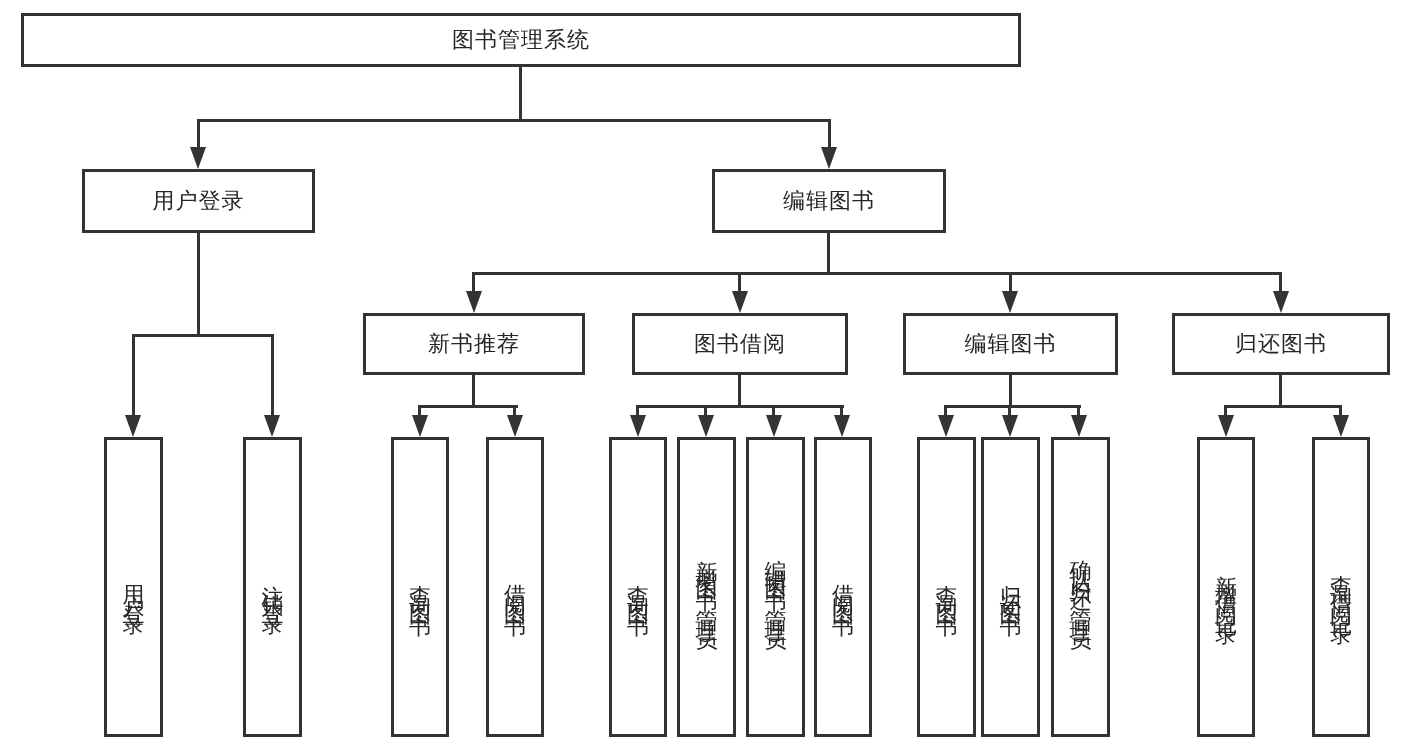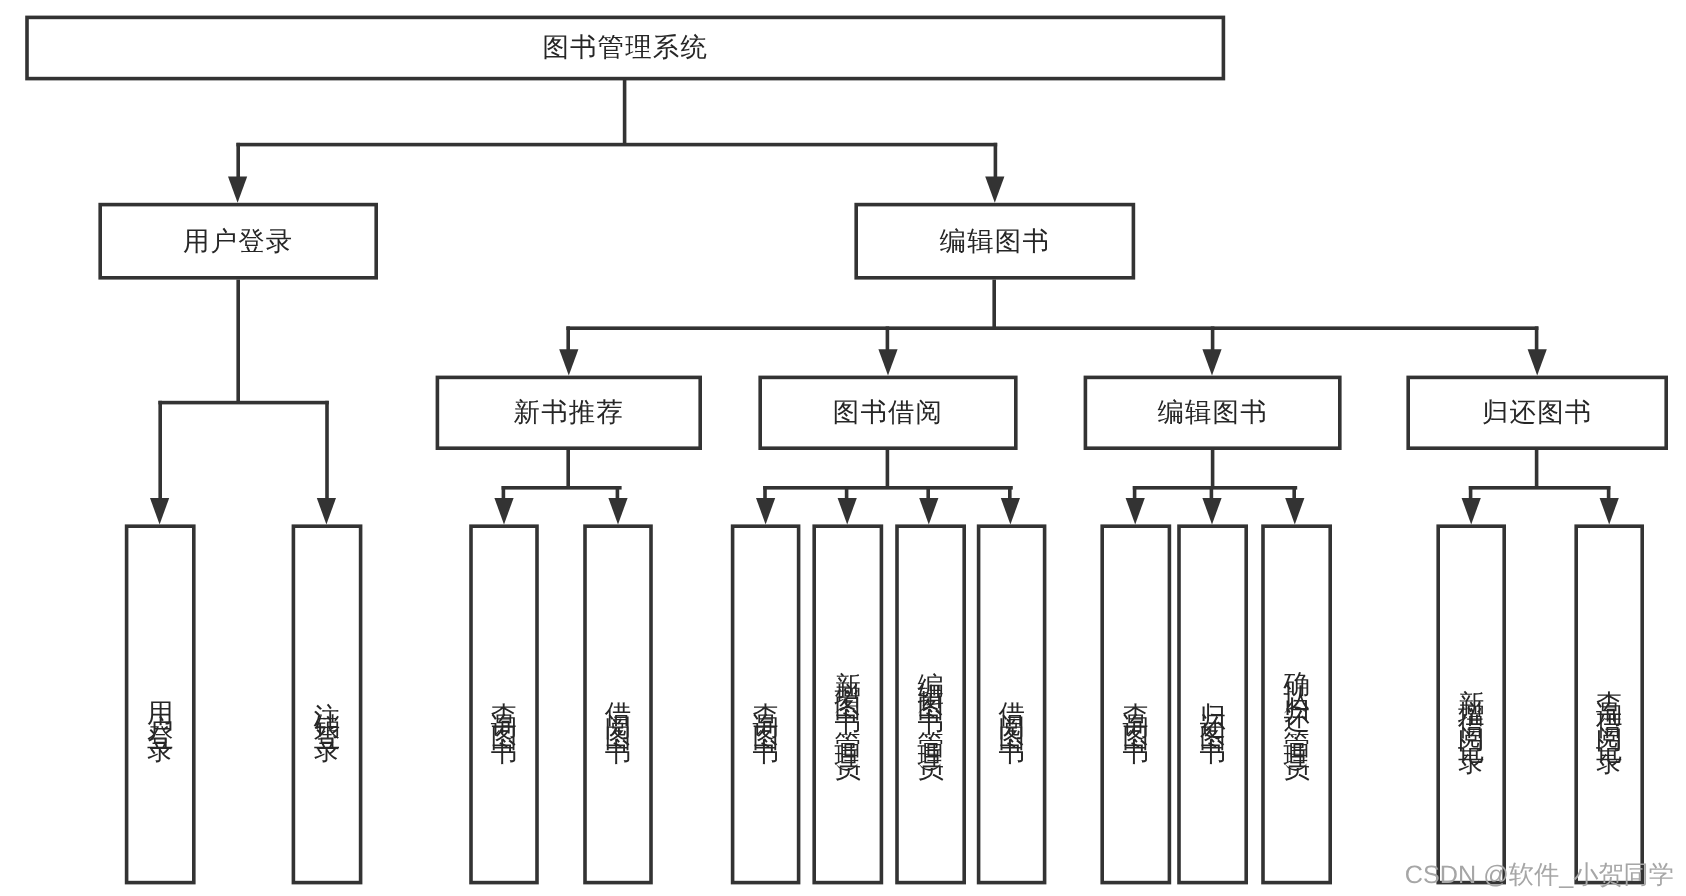--- a/index.html
+++ b/index.html
@@ -178,15 +178,14 @@
   <div class="vl" style="left:1077px;top:405px;height:12px"></div>
   <div class="arw" style="left:1071px;top:415px"></div>
 
   <div class="vl" style="left:1279px;top:375px;height:32px"></div>
   <div class="hl" style="left:1224px;top:405px;width:118px"></div>
   <div class="vl" style="left:1224px;top:405px;height:12px"></div>
   <div class="arw" style="left:1218px;top:415px"></div>
   <div class="vl" style="left:1339px;top:405px;height:12px"></div>
   <div class="arw" style="left:1333px;top:415px"></div>
 
-  <div class="watermark">CSDN @软件_小贺同学</div>
 
 </div>
 
 </body></html>

